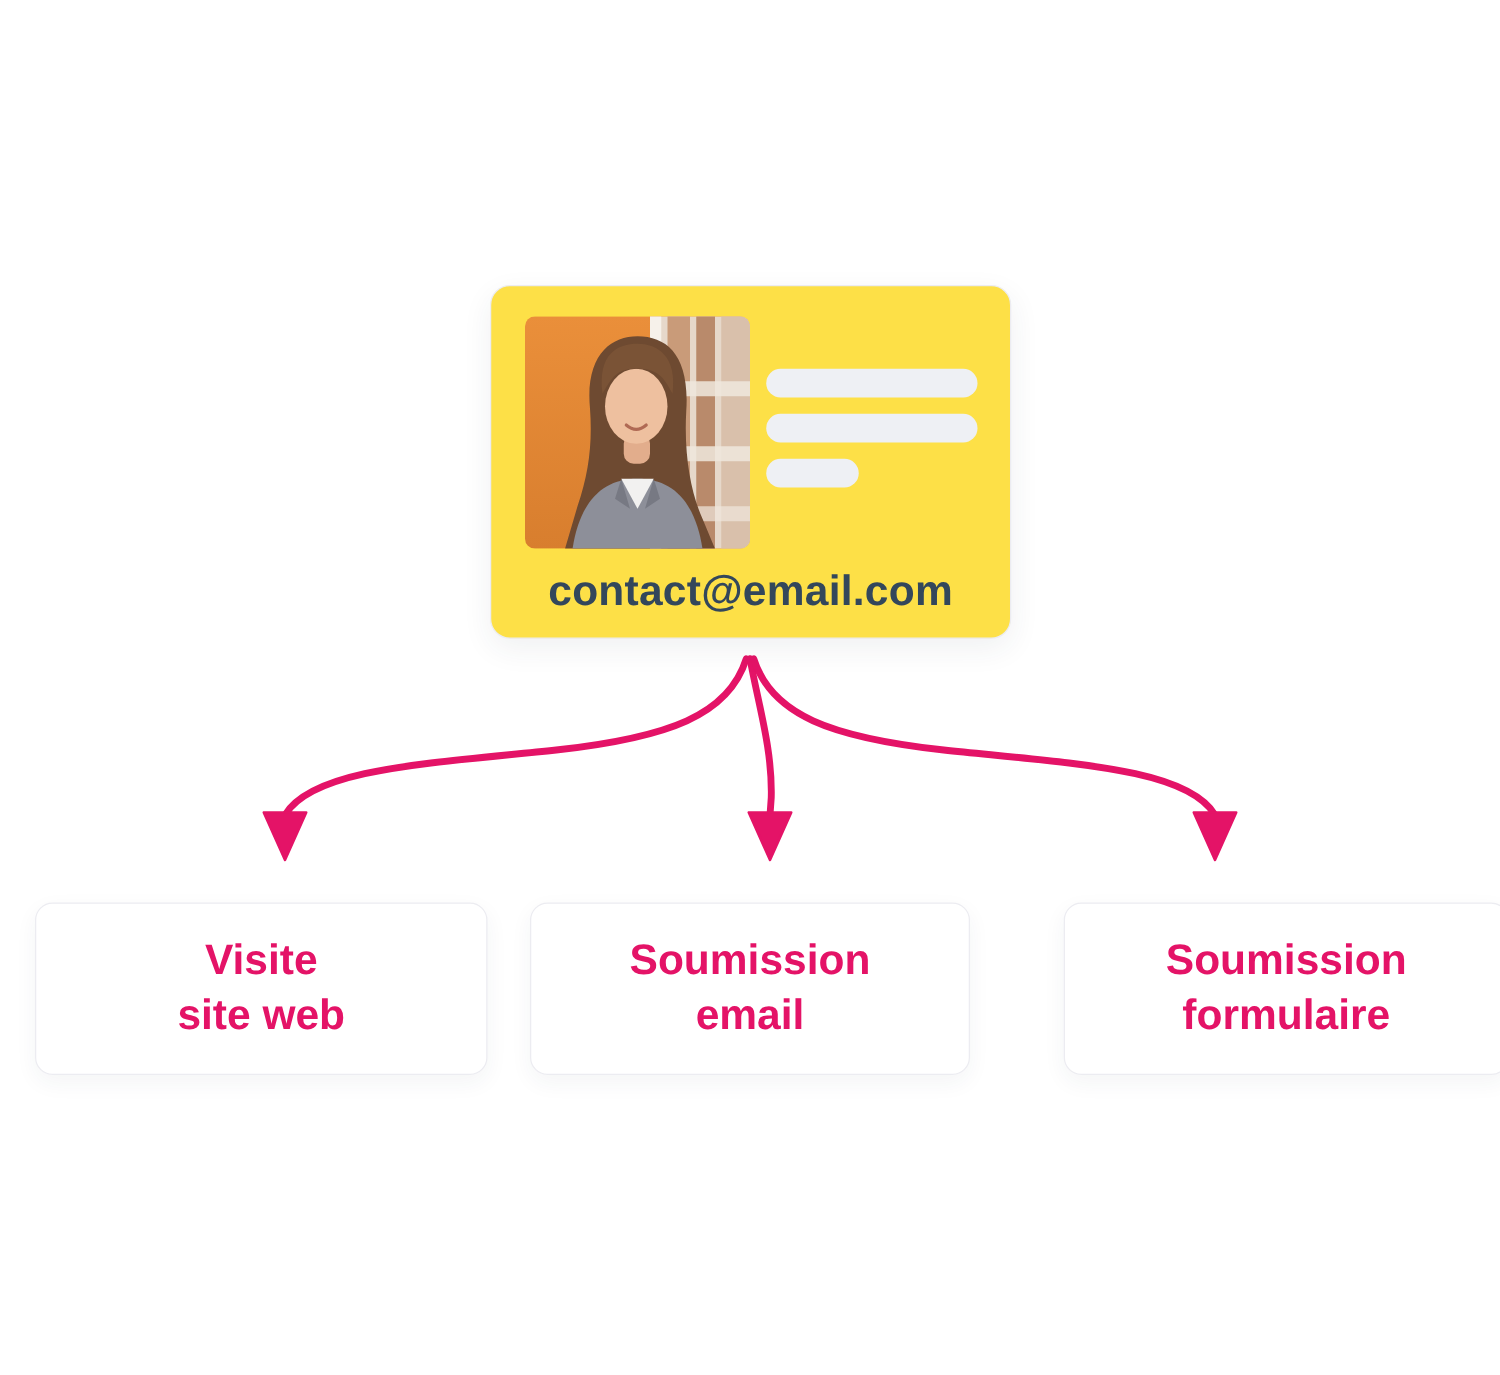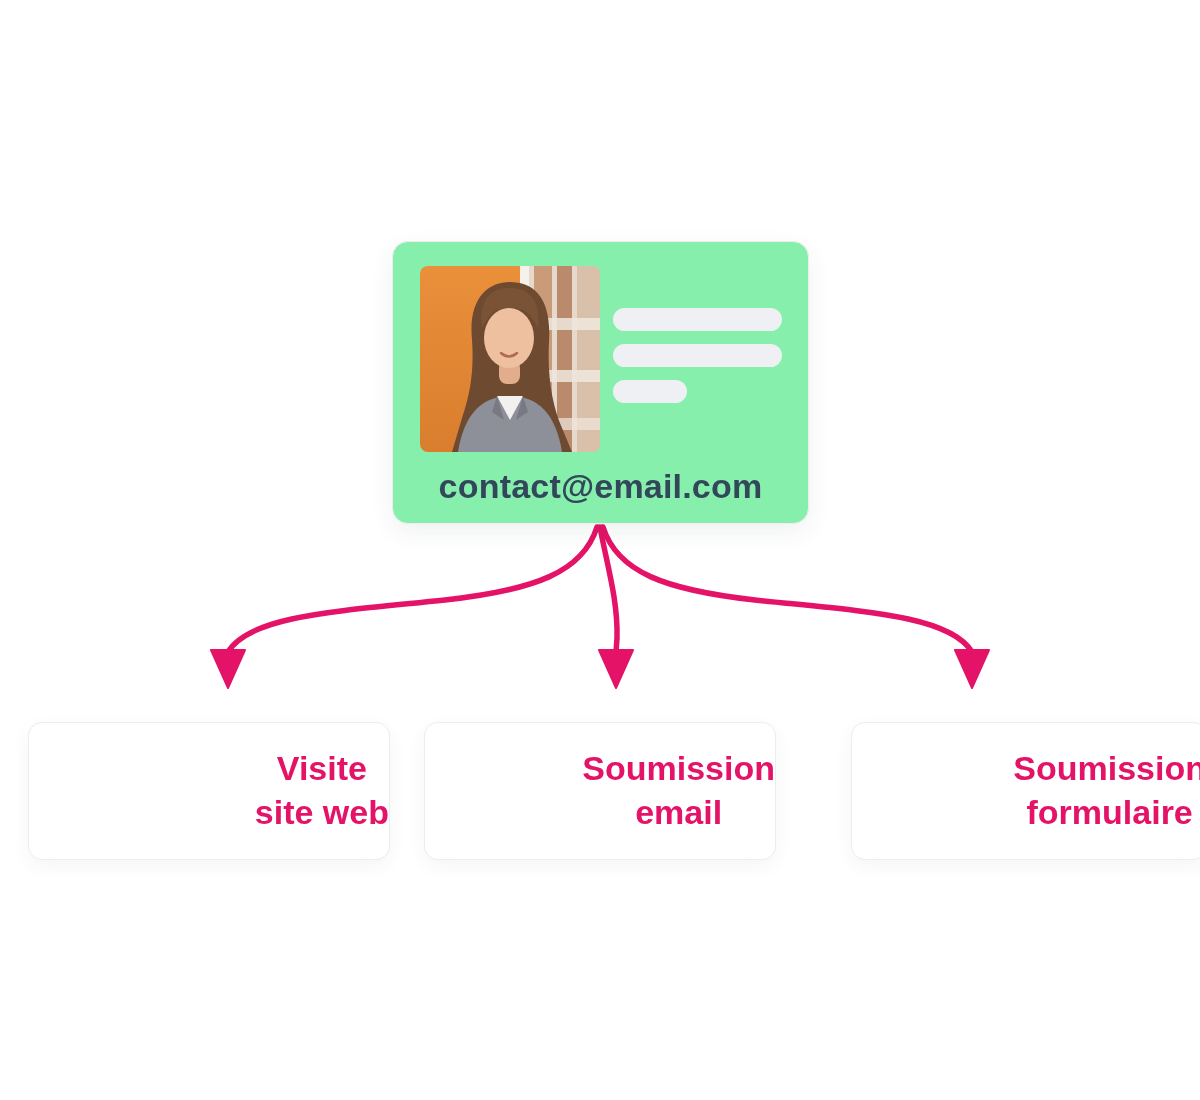--- a/index.html
+++ b/index.html
@@ -33,23 +33,23 @@
   .arrow-head {
     fill: var(--color-accent, #e41367);
     stroke: var(--color-accent, #e41367);
     stroke-width: 2;
     stroke-linejoin: round;
   }
 
   
   .contact-card {
     position: absolute;
-    left: 392px; top: 241px;
+    left: 392px; top: 228px;
     width: 417px; height: 283px;
-    background: #86efac;
+    background: #fde047;
     border: 1px solid var(--color-card_border, #ececf1);
     border-radius: 16px;
     box-shadow: 0 8px 24px rgba(40, 50, 70, 0.07);
   }
   .card-top {
     display: flex;
     padding: 24px 26px 0 27px;
     gap: 13px;
   }
   .photo {
@@ -86,21 +86,21 @@
   .node {
     position: absolute;
     top: 722px;
     height: 138px;
     background: #ffffff;
     border: 1px solid var(--color-card_border, #ececf1);
     border-radius: 14px;
     box-shadow: 0 6px 18px rgba(40, 50, 70, 0.05);
     display: flex;
     align-items: center;
-    justify-content: flex-end;
+    justify-content: center;
   }
   .node-1 { left: 28px;  width: 362px; }
   .node-2 { left: 424px; width: 352px; }
   .node-3 { left: 851px; width: 356px; }
   .node-label {
     white-space: pre-line;
     text-align: center;
     font-size: 34px;
     font-weight: 800;
     line-height: 1.28;

